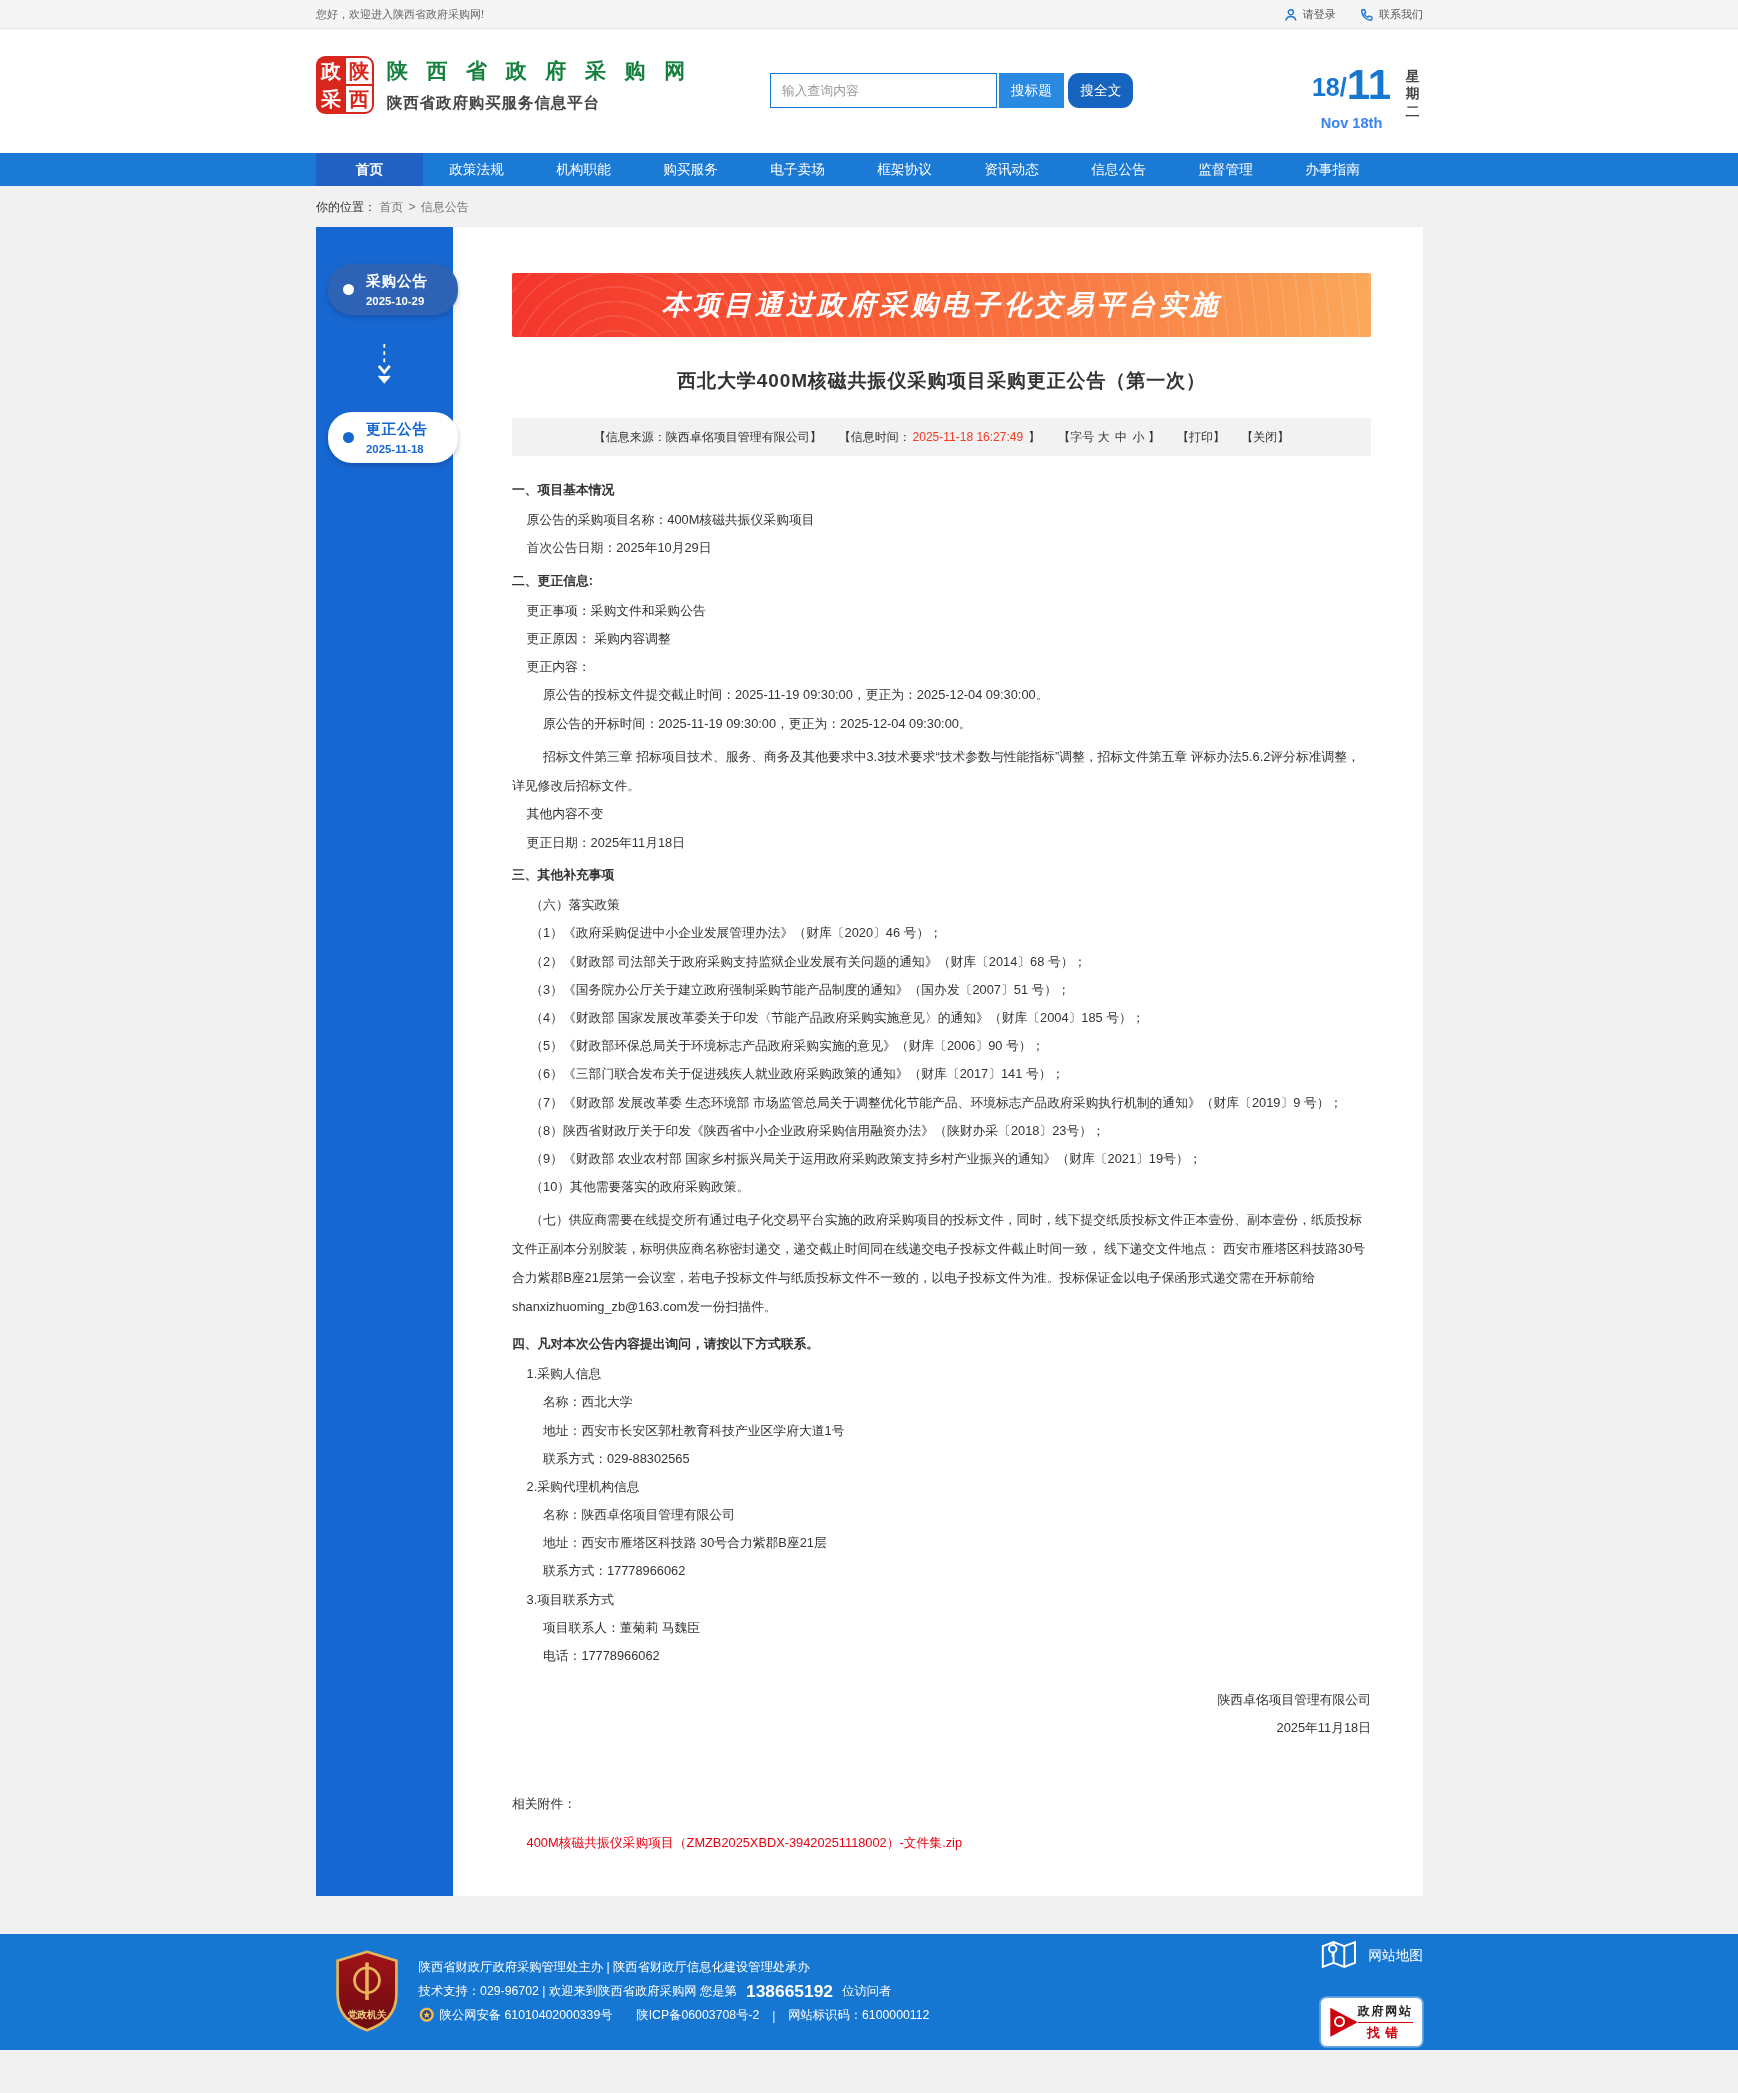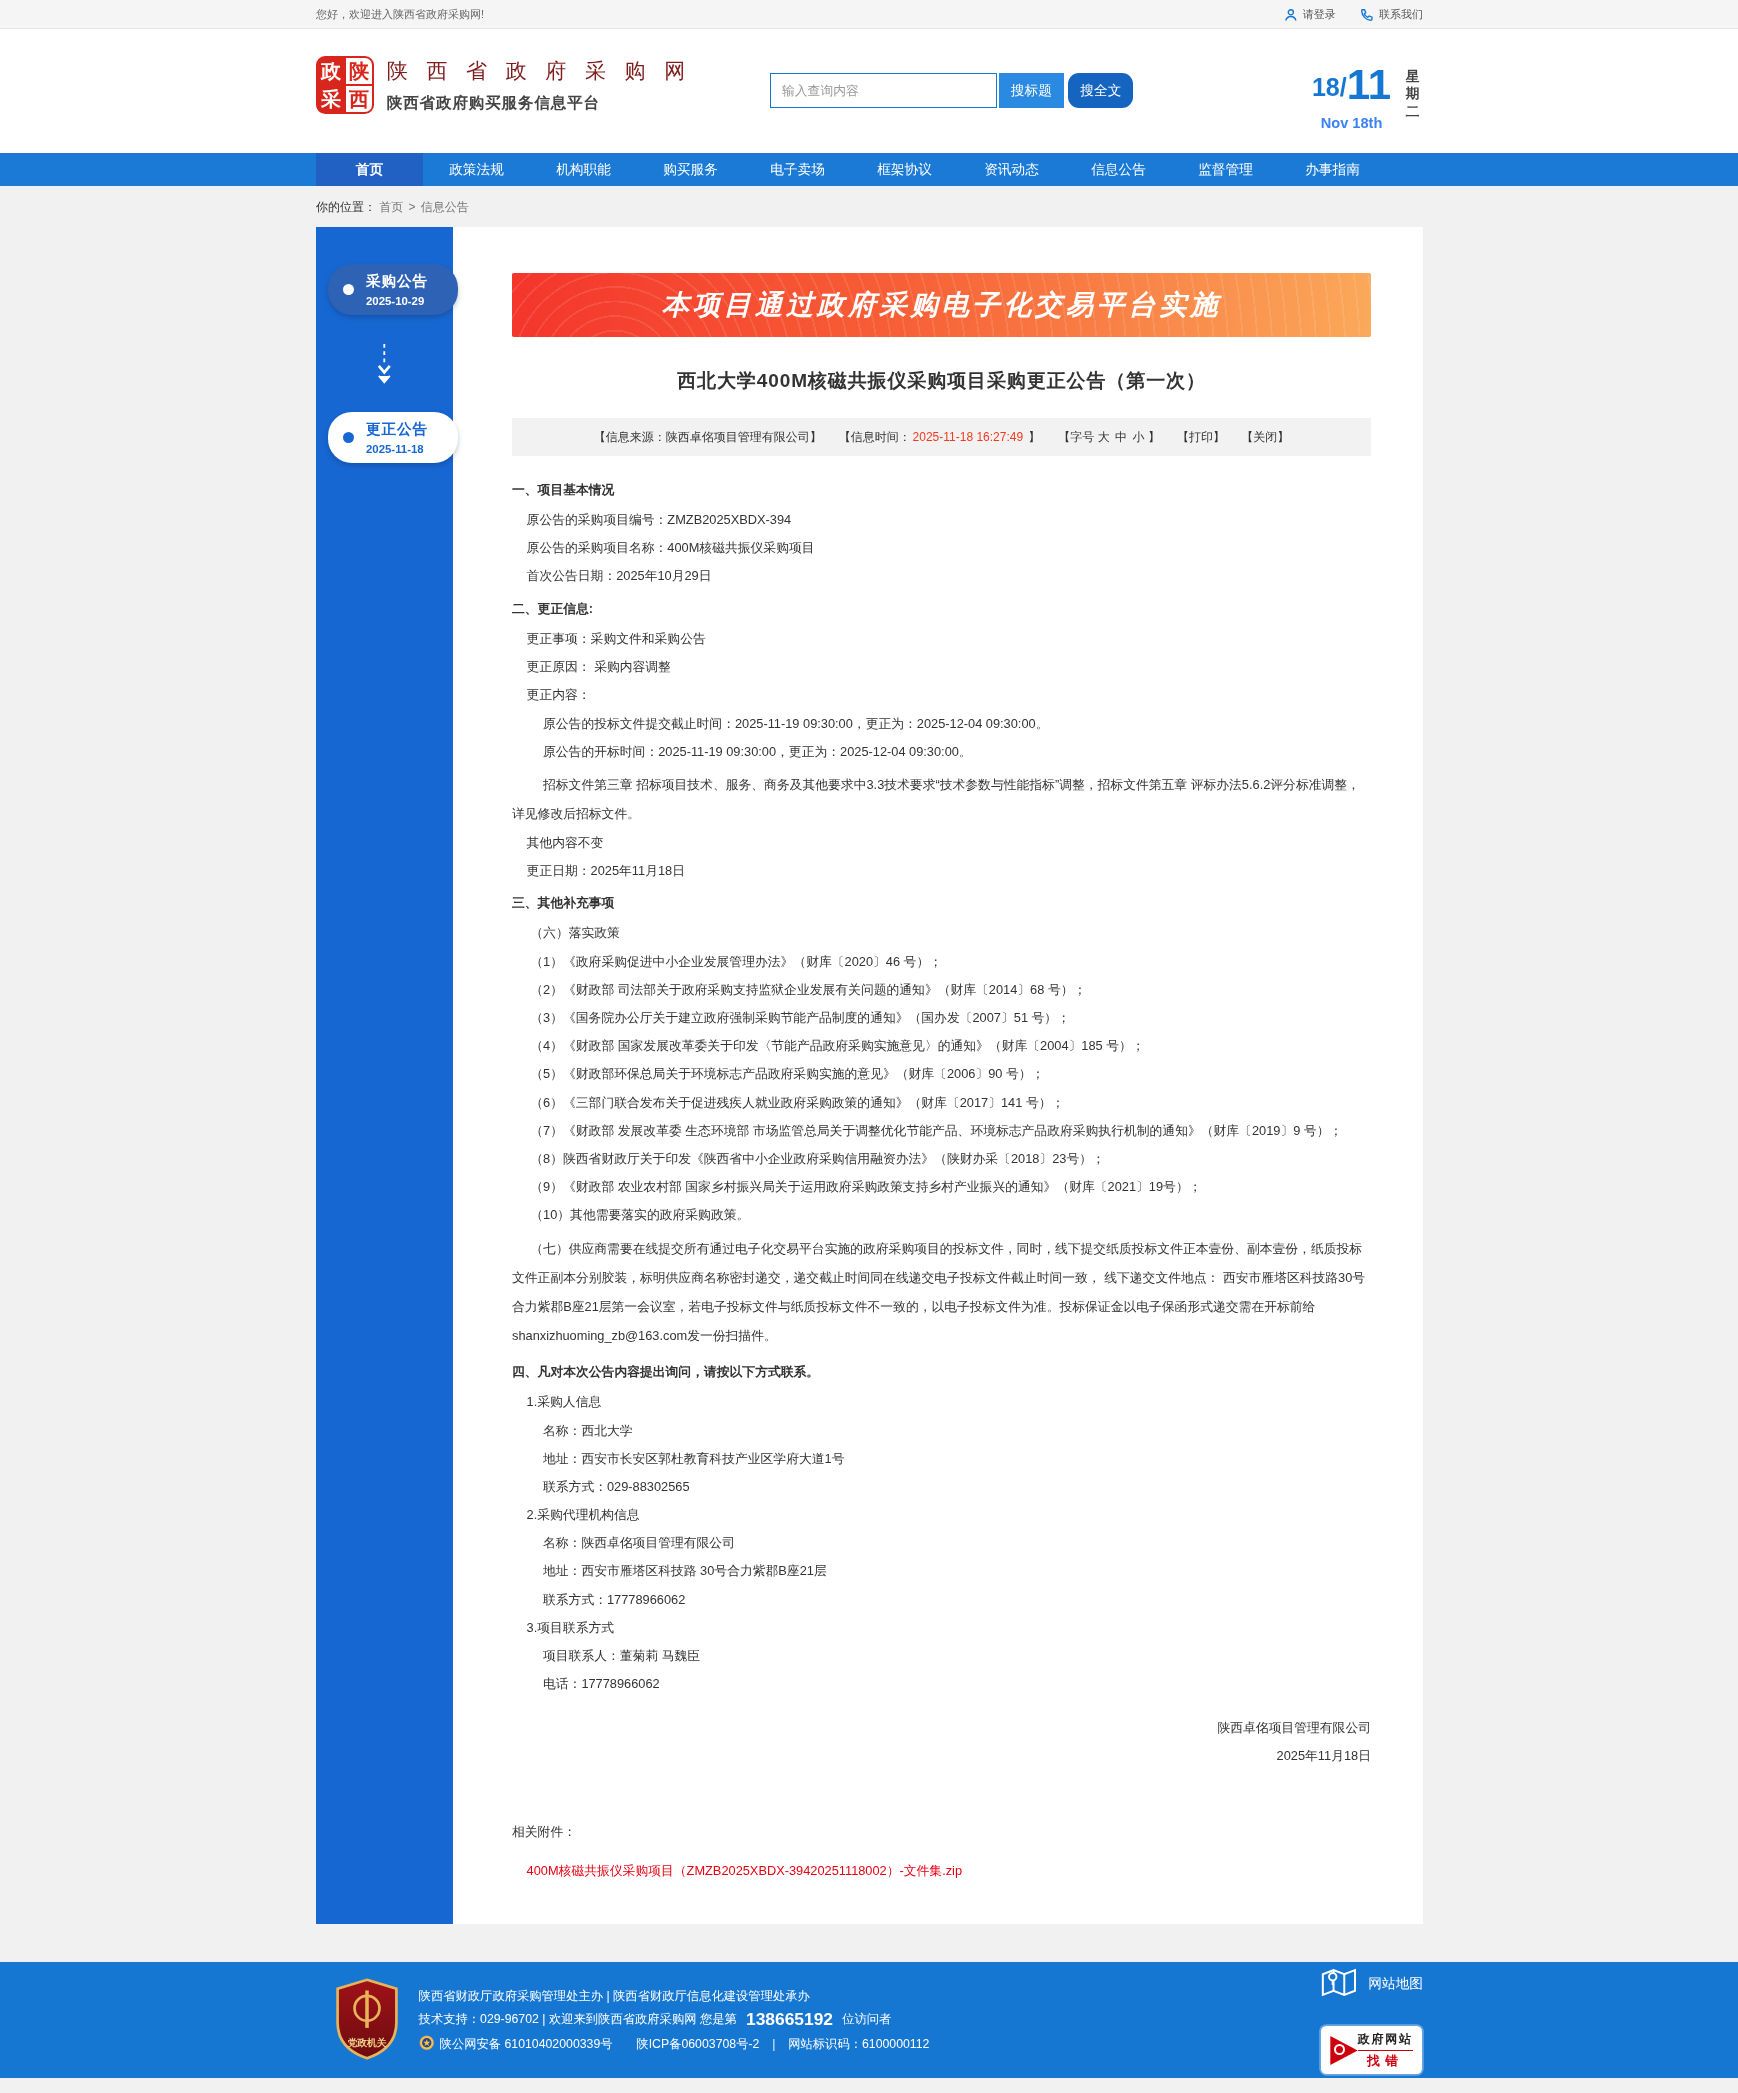--- a/index.html
+++ b/index.html
@@ -14,21 +14,21 @@
   .tb-link svg { display:block; }
 
   
   .header { background:#fff; height:124px; }
   .header-inner { height:124px; }
   .brand { position:absolute; left:0; top:27.4px; display:flex; align-items:center; gap:12.8px; cursor:pointer; }
   .seal { width:58px; height:58px; border:2.7px solid #d9261c; border-radius:9.1px; background:#d9261c; display:grid; grid-template-columns:1fr 1fr; grid-template-rows:1fr 1fr; gap:1.8px; overflow:hidden; }
   .seal span { display:flex; align-items:center; justify-content:center; font-size:20px; font-weight:bold; line-height:1; }
   .seal .c-red { background:#d9261c; color:#fff; }
   .seal .c-wht { background:#fff; color:#d9261c; }
-  .site-title { font-size:21px; font-weight:normal; color:#7f1d1d; letter-spacing:6.4px; }
+  .site-title { font-size:21px; font-weight:bold; color:#15803d; letter-spacing:6.4px; }
   .site-sub { font-size:15.5px; font-weight:bold; color:#444; margin-top:7.3px; letter-spacing:0.9px; }
   .search { position:absolute; left:454px; top:44px; display:flex; align-items:center; }
   .search input { width:227px; height:35px; border:1.8px solid #1677d3; padding:0 11px; font-size:12.8px; color:#333; outline:none; background:#fff; }
   .search input::placeholder { color:#999; }
   .search button { height:35px; width:65px; border:none; color:#fff; font-size:13.7px; cursor:pointer; }
   .btn-t { background:#2a8ae2; margin-left:1.8px; }
   .btn-f { background:#1565c0; margin-left:4.6px;border-radius:11px; }
   .datebox { position:absolute; right:1.8px; top:35px; display:flex; gap:14.6px; }
   .date-nums { display:flex; align-items:flex-start; color:#1677d3; font-weight:bold; }
   .d-day { font-size:25px; margin-top:9px; }
@@ -221,21 +221,20 @@
     <div class="meta">
       <span class="grp">【信息来源：陕西卓佲项目管理有限公司】</span>
       <span class="grp"><span>【信息时间：</span><span class="red">2025-11-18 16:27:49</span><span> 】</span></span>
       <span class="grp"><span>【字号</span><span class="sz">大</span><span class="sz">中</span><span class="sz">小</span><span>】</span></span>
       <span class="mi">【打印】</span>
       <span class="mi">【关闭】</span>
     </div>
 
     <div class="article-body">
         <p class="para h">一、项目基本情况</p>
-        <p class="para p1">原公告的采购项目编号：ZMZB2025XBDX-394</p>
         <p class="para p1">原公告的采购项目名称：400M核磁共振仪采购项目</p>
         <p class="para p1">首次公告日期：2025年10月29日</p>
         <p class="para h">二、更正信息:</p>
         <p class="para p1">更正事项：采购文件和采购公告</p>
         <p class="para p1">更正原因：  采购内容调整</p>
         <p class="para p1">更正内容：</p>
         <p class="para p2">原公告的投标文件提交截止时间：2025-11-19 09:30:00，更正为：2025-12-04 09:30:00。</p>
         <p class="para p2">原公告的开标时间：2025-11-19 09:30:00，更正为：2025-12-04 09:30:00。</p>
         <p class="para wrap2">招标文件第三章 招标项目技术、服务、商务及其他要求中3.3技术要求“技术参数与性能指标”调整，招标文件第五章 评标办法5.6.2评分标准调整，详见修改后招标文件。</p>
         <p class="para p1">其他内容不变</p>

